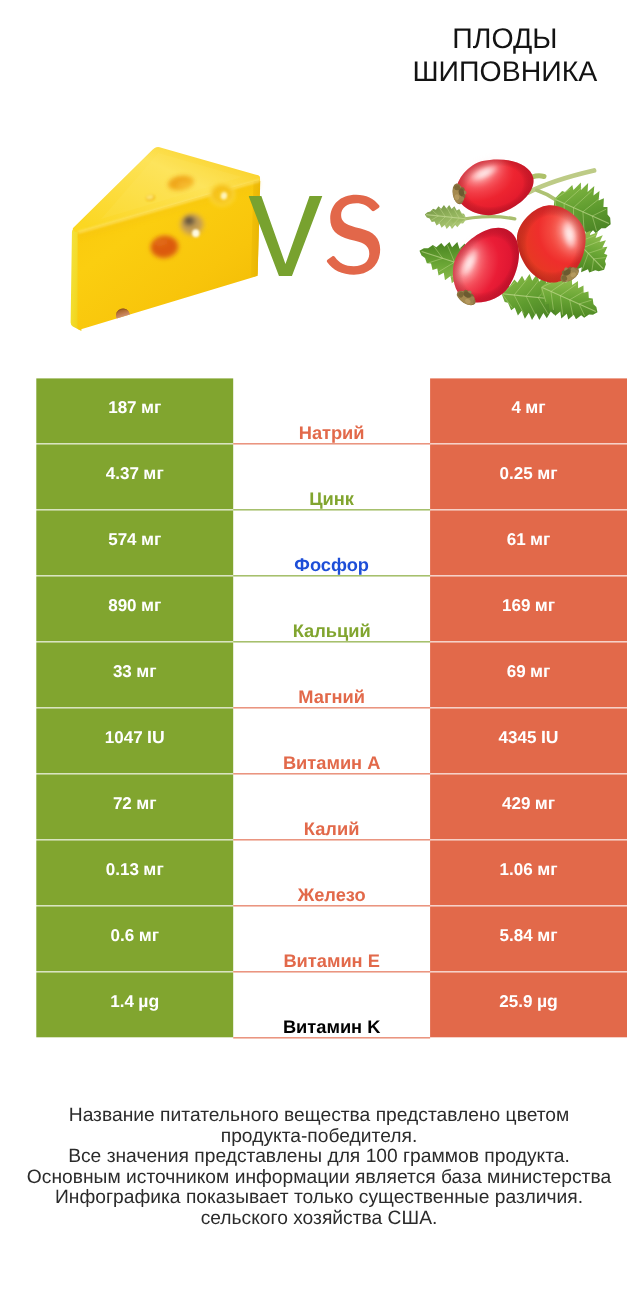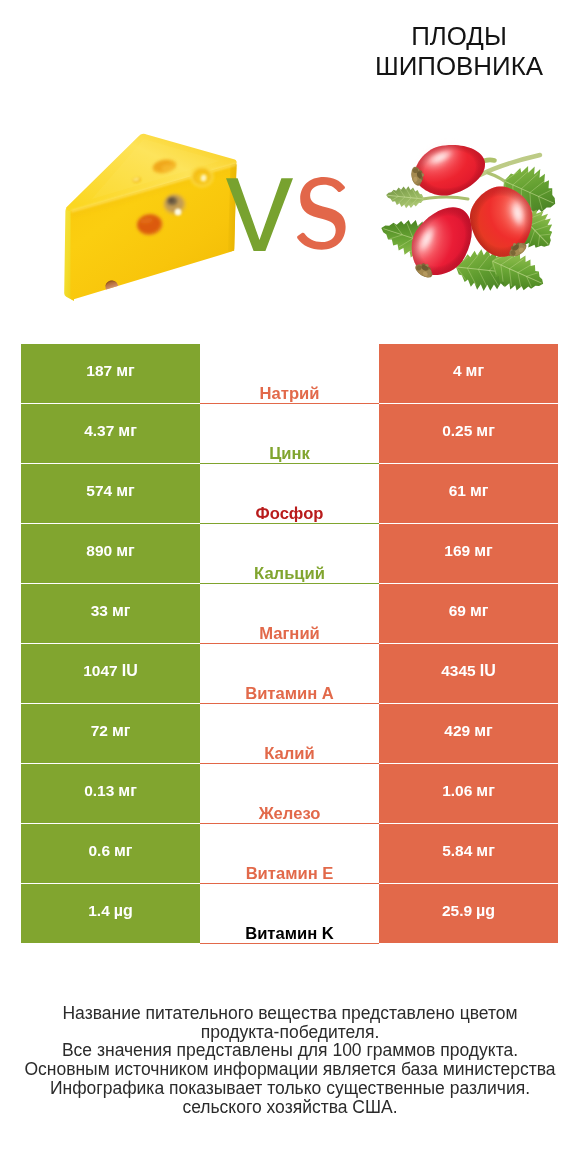--- a/index.html
+++ b/index.html
@@ -22,21 +22,21 @@
   .title.left{left:5px;}
   .title.right{left:319px;}
 
   
   .hero{position:absolute;top:100px;left:0;width:580px;height:230px;}
   .cheese{position:absolute;left:60px;top:25px;}
   .hips{position:absolute;left:372px;top:15px;}
   .vs{position:absolute;left:226px;top:75px;}
 
   
-  .tbl{position:absolute;left:0;top:344px;width:544px;}
+  .tbl{position:absolute;left:0;top:344px;width:544px;padding-left:12px;}
   .row{position:relative;height:60px;}
   .cellL,.cellR{
     position:absolute;top:0;width:179px;height:59px;
     display:flex;align-items:center;justify-content:center;
     color:#fff;white-space:nowrap;
   }
   .cellL>*,.cellR>*{position:relative;top:-3px;}
   .cellL{left:21px;background:#81A52F;}
   .cellR{left:379px;background:#E2694A;}
   .cellM{
@@ -452,21 +452,21 @@
           <span class="unit">мг</span>
         </div>
         <div class="sep" style="background:#81A52F"></div>
       </div>
       <div class="row">
         <div class="cellL">
           <span class="num">574</span>
           <span class="unit">мг</span>
         </div>
         <div class="cellM">
-          <span class="nut" style="color:#b91c1c">Фосфор</span>
+          <span class="nut" style="color:#1d4ed8">Фосфор</span>
         </div>
         <div class="cellR">
           <span class="num">61</span>
           <span class="unit">мг</span>
         </div>
         <div class="sep" style="background:#81A52F"></div>
       </div>
       <div class="row">
         <div class="cellL">
           <span class="num">890</span>

